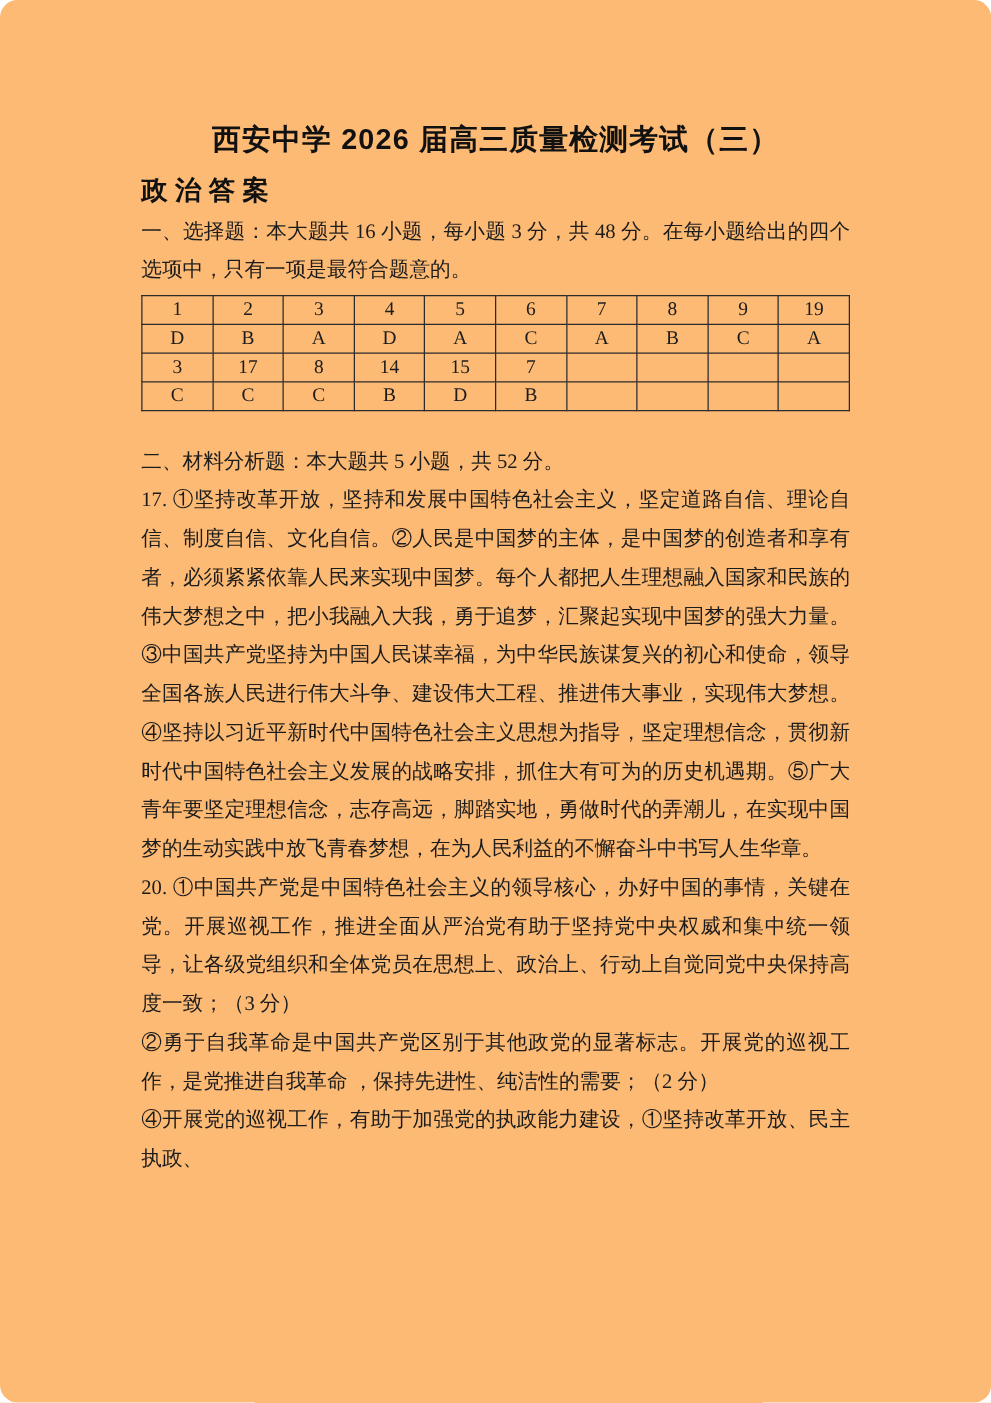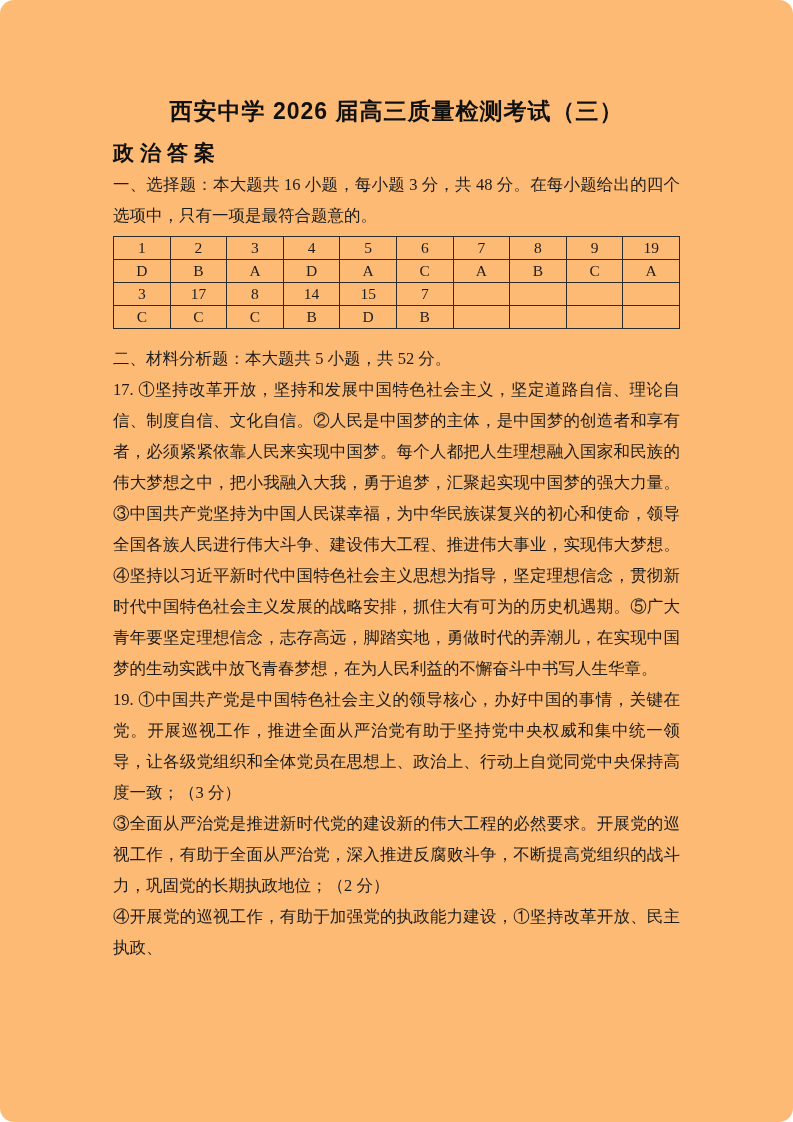--- a/index.html
+++ b/index.html
@@ -64,21 +64,21 @@
     height: 22px;
     padding: 0;
     text-align: center;
     vertical-align: middle;
     font-size: 15.5px;
     line-height: 22px;
     font-family: "Liberation Serif", "DejaVu Serif", serif;
     color: #1c1c1c;
   }
   .section2-heading {
-    margin-top: 14px;
+    margin-top: 24px;
   }
 </style>
 </head>
 <body>
 
 <div class="page">
   <div class="content">
 
     <h1 class="doc-title">西安中学 2026 届高三质量检测考试（三）</h1>
     <h2 class="doc-subtitle">政治答案</h2>
@@ -138,19 +138,19 @@
       </tbody>
     </table>
 
     <p class="body-text section2-heading">二、材料分析题：本大题共 5 小题，共 52 分。</p>
 
     <div>
       <p class="body-text">17.  ①坚持改革开放，坚持和发展中国特色社会主义，坚定道路自信、理论自信、制度自信、文化自信。②人民是中国梦的主体，是中国梦的创造者和享有者，必须紧紧依靠人民来实现中国梦。每个人都把人生理想融入国家和民族的伟大梦想之中，把小我融入大我，勇于追梦，汇聚起实现中国梦的强大力量。③中国共产党坚持为中国人民谋幸福，为中华民族谋复兴的初心和使命，领导全国各族人民进行伟大斗争、建设伟大工程、推进伟大事业，实现伟大梦想。④坚持以习近平新时代中国特色社会主义思想为指导，坚定理想信念，贯彻新时代中国特色社会主义发展的战略安排，抓住大有可为的历史机遇期。⑤广大青年要坚定理想信念，志存高远，脚踏实地，勇做时代的弄潮儿，在实现中国梦的生动实践中放飞青春梦想，在为人民利益的不懈奋斗中书写人生华章。</p>
     </div>
 
     <div>
-      <p class="body-text">19.  ①中国共产党是中国特色社会主义的领导核心，办好中国的事情，关键在党。开展巡视工作，推进全面从严治党有助于坚持党中央权威和集中统一领导，让各级党组织和全体党员在思想上、政治上、行动上自觉同党中央保持高度一致；（3 分）</p>
-      <p class="body-text">③全面从严治党是推进新时代党的建设新的伟大工程的必然要求。开展党的巡视工作，有助于全面从严治党，深入推进反腐败斗争，不断提高党组织的战斗力，巩固党的长期执政地位；（2 分）</p>
+      <p class="body-text">20.  ①中国共产党是中国特色社会主义的领导核心，办好中国的事情，关键在党。开展巡视工作，推进全面从严治党有助于坚持党中央权威和集中统一领导，让各级党组织和全体党员在思想上、政治上、行动上自觉同党中央保持高度一致；（3 分）</p>
+      <p class="body-text">②勇于自我革命是中国共产党区别于其他政党的显著标志。开展党的巡视工作，是党推进自我革命 ，保持先进性、纯洁性的需要；（2 分）</p>
       <p class="body-text">④开展党的巡视工作，有助于加强党的执政能力建设，①坚持改革开放、民主执政、</p>
     </div>
 
   </div>
 </div>
 
 </body></html>

